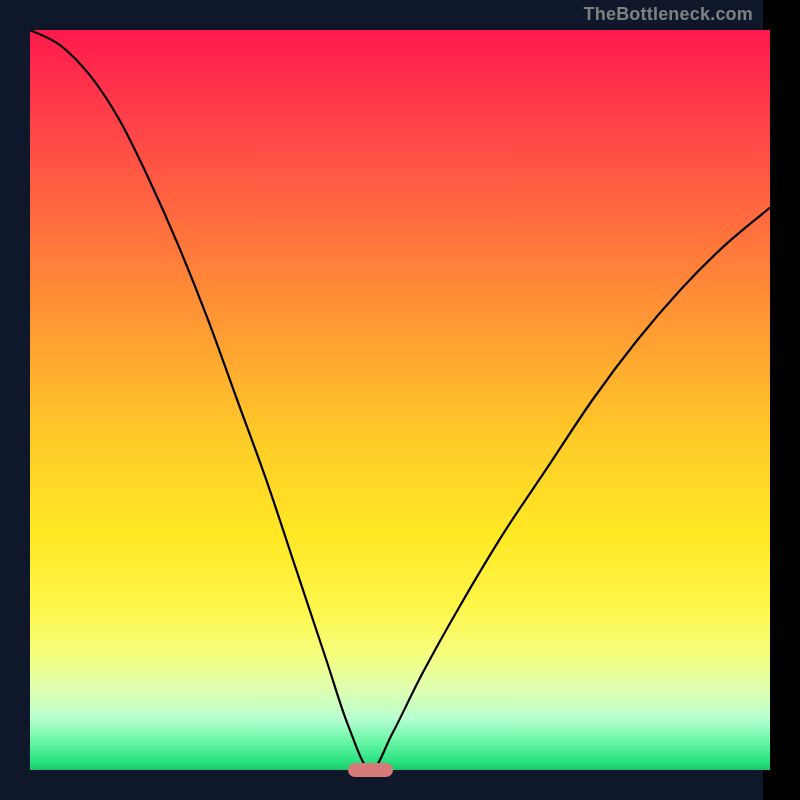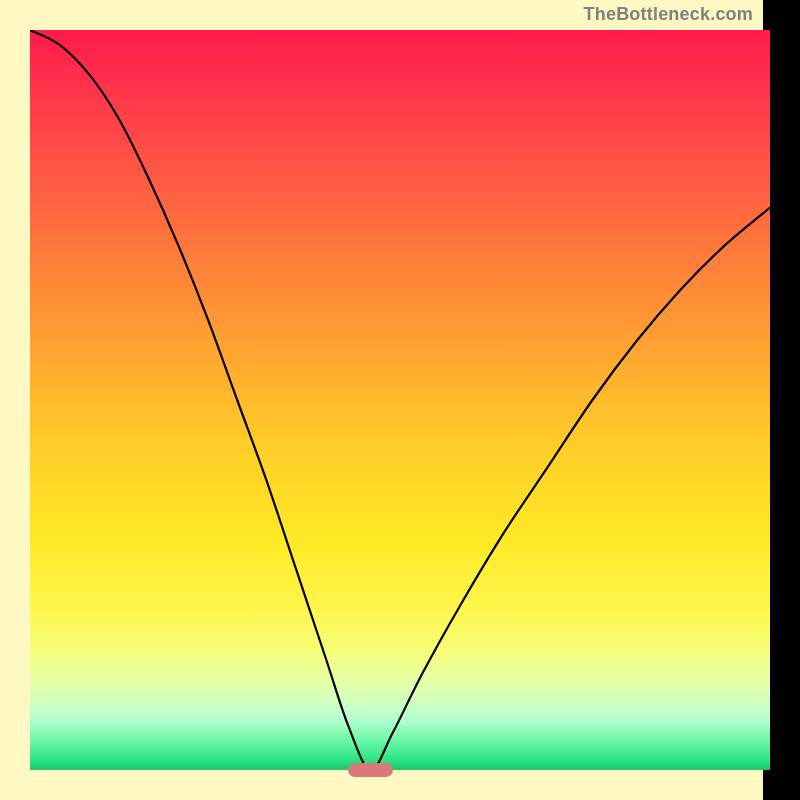--- a/index.html
+++ b/index.html
@@ -1,17 +1,17 @@
 <!DOCTYPE html>
 <html><head>
 <meta charset="utf-8">
 <style>
   * { margin: 0; padding: 0; box-sizing: border-box; }
   html, body { width: 800px; height: 800px; overflow: hidden; background: #000; }
-  .wrap { position: relative; width: 763px; height: 800px; background: #fef9c3; }
+  .wrap { position: relative; width: 763px; height: 800px; background: #0f172a; }
   .plot {
     position: absolute;
     left: 30px;
     top: 30px;
     width: 740px;
     height: 740px;
     background: linear-gradient(
       to bottom,
       #ff1a4d 0%,
       #ff3a4a 10%,

